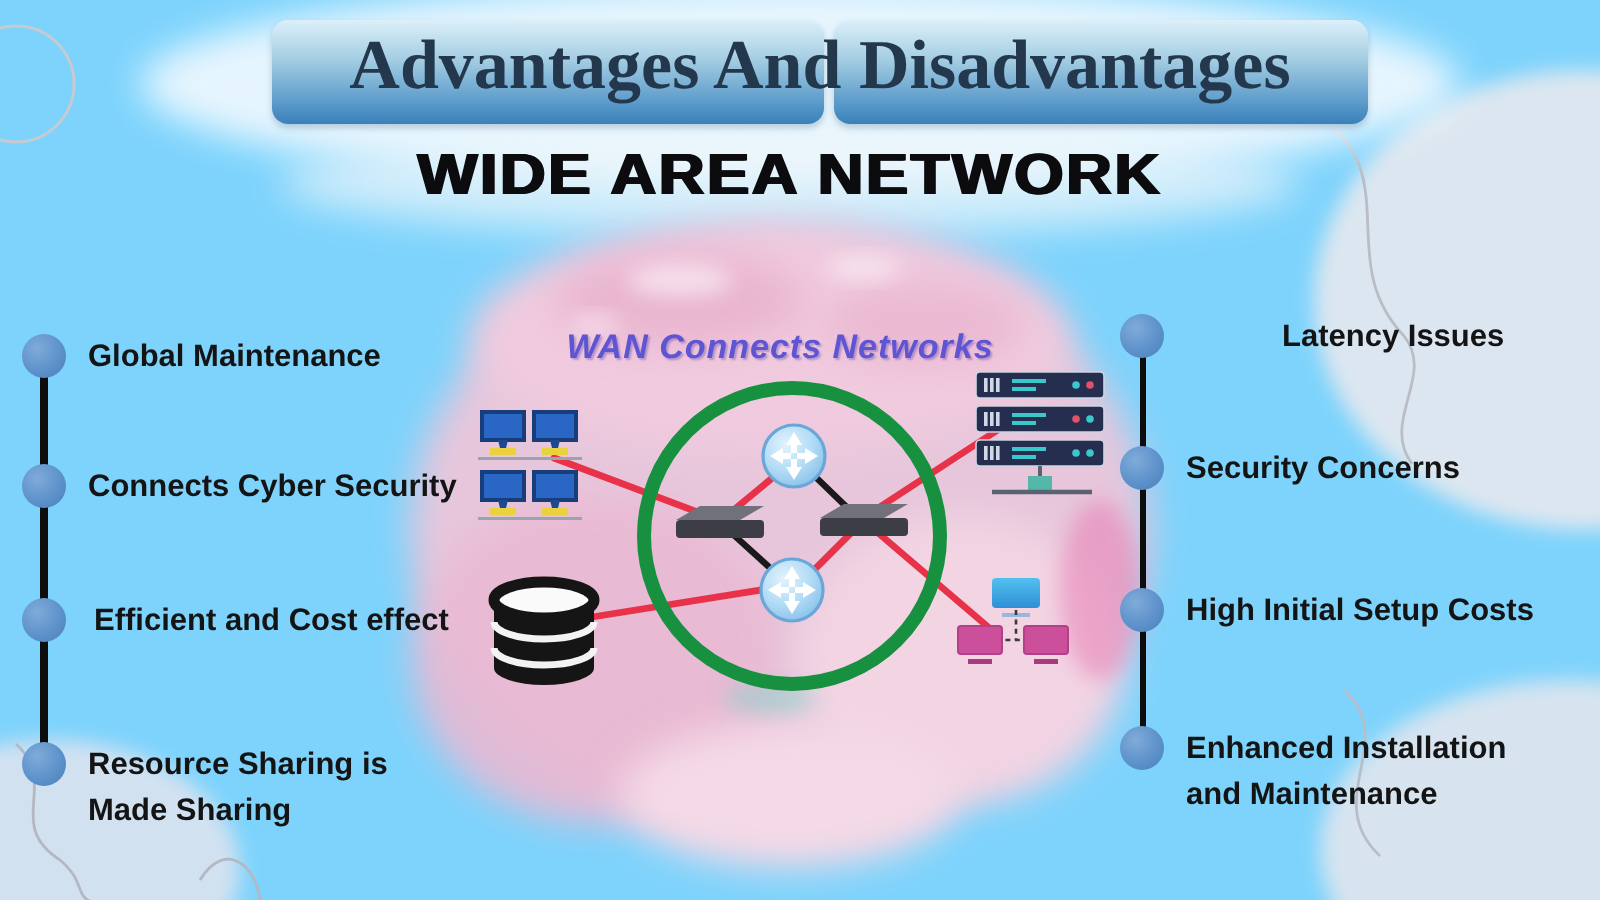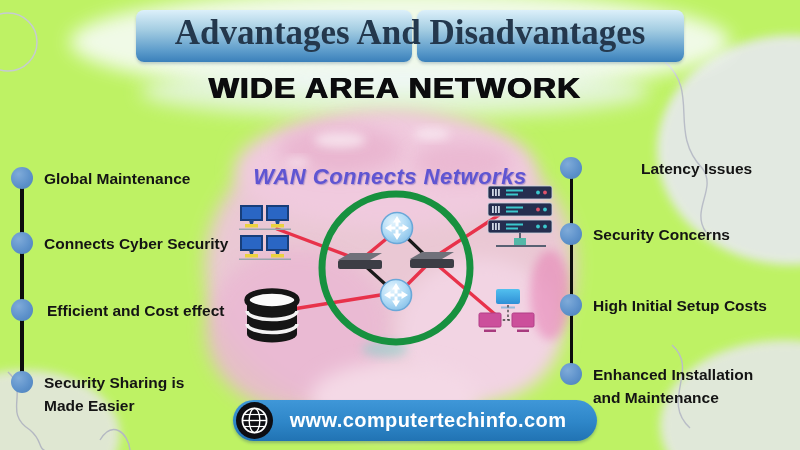--- a/index.html
+++ b/index.html
@@ -1,18 +1,18 @@
 <!DOCTYPE html>
 <html><head>
 <meta charset="utf-8">
 <style>
   html,body{margin:0;padding:0;}
   .canvas{
     position:relative;width:800px;height:450px;overflow:hidden;
-    background:#bef264;
+    background:#7dd3fc;
     font-family:"Liberation Sans", sans-serif;
   }
   svg{display:block;}
   .layer{position:absolute;inset:0;width:800px;height:450px;}
 
   
   .banner{
     position:absolute;top:10px;height:52px;border-radius:8px;
     background:linear-gradient(180deg,#dcf0fa 0%,#a4cde2 38%,#5a9aca 80%,#3a80ba 100%);
     box-shadow:0 2px 3px rgba(40,80,120,.25);
@@ -28,21 +28,21 @@
     position:absolute;left:100px;top:72px;width:590px;text-align:center;
     font-weight:bold;font-size:29px;color:#0c0c0e;letter-spacing:1px;
     transform:scaleX(1.10);
     text-shadow:0.6px 0 0 #0c0c0e,-0.6px 0 0 #0c0c0e;
     white-space:nowrap;
   }
 
   
   .wan-caption{
     position:absolute;left:240px;top:164px;width:300px;text-align:center;
-    font-weight:bold;font-style:italic;font-size:22px;color:#5f55d2;
+    font-weight:bold;font-style:italic;font-size:17px;color:#5f55d2;
     letter-spacing:.5px;text-shadow:1px 1px 1px rgba(70,55,170,.35);
     white-space:nowrap;
   }
 
   
   .dot{
     position:absolute;width:22px;height:22px;border-radius:50%;
     background:radial-gradient(circle at 35% 32%,#7fabd9 0%,#5e92cb 55%,#4b7fb8 100%);
     z-index:3;
   }
@@ -270,41 +270,29 @@
 
   <div>
     <div class="vline" style="left:20.2px;top:178px;height:206px;"></div>
     <span class="dot" style="left:11px;top:167px;"></span>
     <span class="dot" style="left:11px;top:232px;"></span>
     <span class="dot" style="left:11px;top:299px;"></span>
     <span class="dot" style="left:11px;top:371px;"></span>
     <div class="item-label" style="left:44px;top:167px;width:210px;">Global Maintenance</div>
     <div class="item-label" style="left:44px;top:232px;width:220px;">Connects Cyber Security</div>
     <div class="item-label" style="left:47px;top:299px;width:220px;">Efficient and Cost effect</div>
-    <div class="item-label" style="left:44px;top:371px;width:165px;">Security Sharing  is Made Easier</div>
+    <div class="item-label" style="left:44px;top:371px;width:165px;">Resource Sharing  is Made Sharing</div>
   </div>
 
   <div>
     <div class="vline" style="left:569.5px;top:168px;height:208px;"></div>
     <span class="dot" style="left:560px;top:157px;"></span>
     <span class="dot" style="left:560px;top:223px;"></span>
     <span class="dot" style="left:560px;top:294px;"></span>
     <span class="dot" style="left:560px;top:363px;"></span>
     <div class="item-label" style="left:593px;top:157px;width:200px;margin-left:48px;">Latency Issues</div>
     <div class="item-label" style="left:593px;top:223px;width:200px;">Security Concerns</div>
     <div class="item-label" style="left:593px;top:294px;width:210px;">High Initial Setup Costs</div>
     <div class="item-label" style="left:593px;top:363px;width:190px;">Enhanced Installation and Maintenance</div>
   </div>
 
-  <div class="footer-pill">
-    <span class="globe-badge">
-      <svg width="29" height="29" viewBox="-15 -15 30 30">
-        <circle r="12.5" fill="none" stroke="#ffffff" stroke-width="1.8"></circle>
-        <ellipse rx="5.5" ry="12.5" fill="none" stroke="#ffffff" stroke-width="1.4"></ellipse>
-        <line x1="-12.5" y1="0" x2="12.5" y2="0" stroke="#ffffff" stroke-width="1.4"></line>
-        <line x1="-10.5" y1="-6.2" x2="10.5" y2="-6.2" stroke="#ffffff" stroke-width="1.2"></line>
-        <line x1="-10.5" y1="6.2" x2="10.5" y2="6.2" stroke="#ffffff" stroke-width="1.2"></line>
-      </svg>
-    </span>
-    <span class="footer-text">www.computertechinfo.com</span>
-  </div>
 
 </div>
 
 </body></html>

